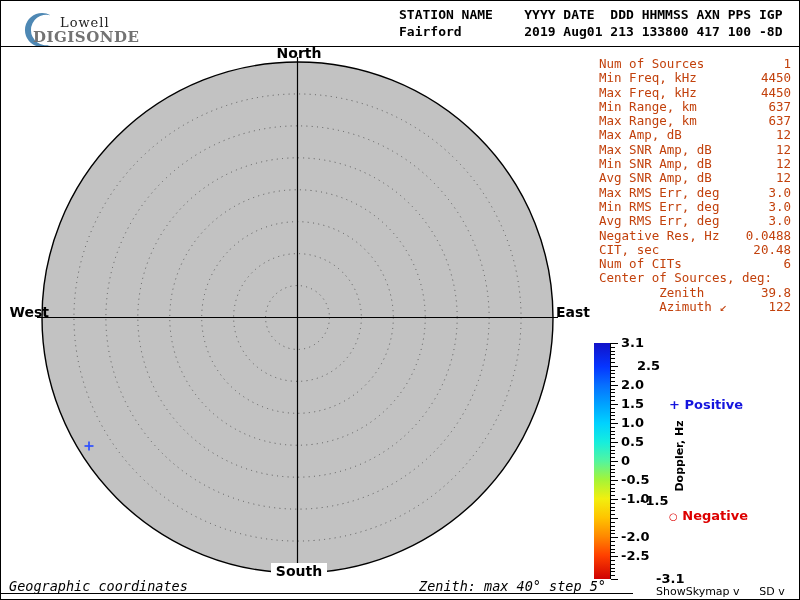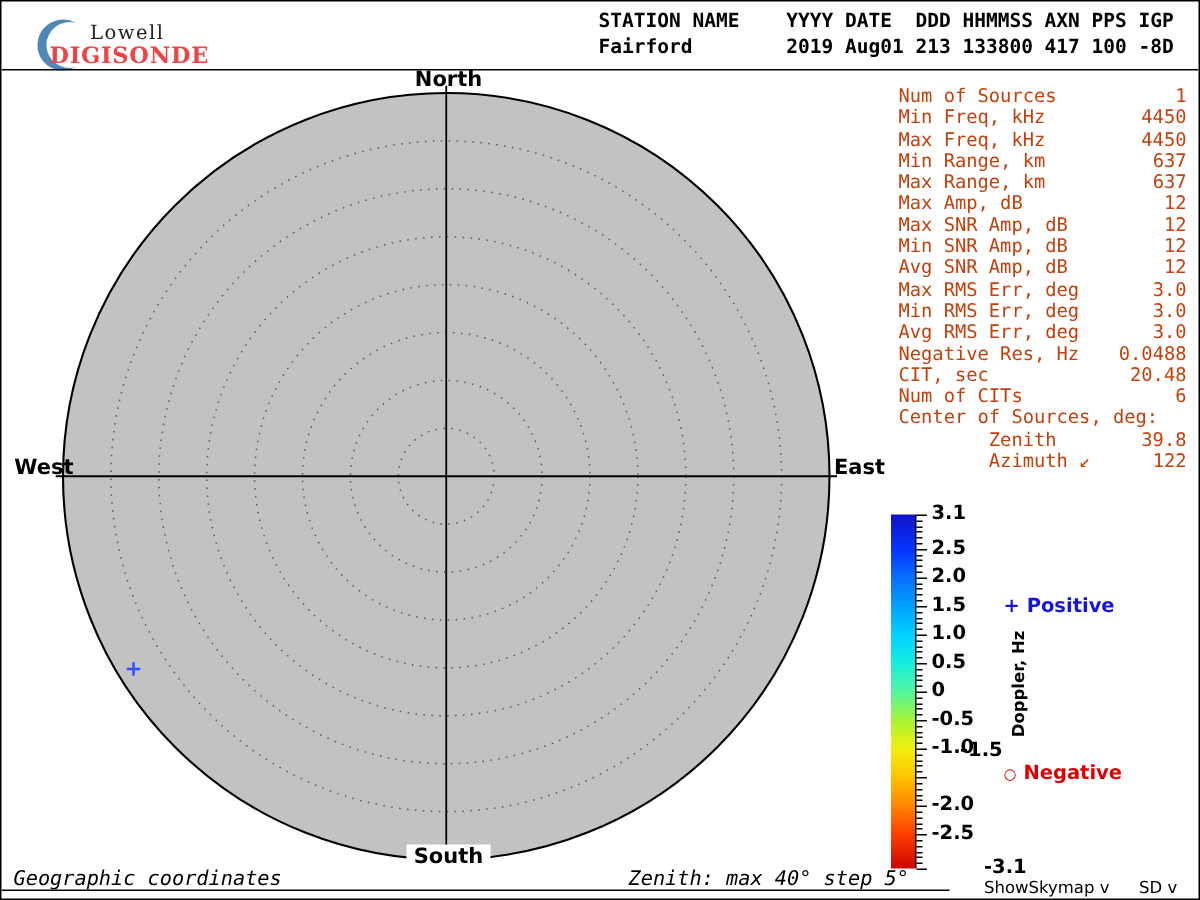--- a/index.html
+++ b/index.html
@@ -9,21 +9,21 @@
   .hline{position:absolute;height:1px;background:#000;}
   #header-divider{top:45px;left:0;width:798px;}
   #footer-divider{top:592px;left:0;width:632px;}
 
   
   #logo{position:absolute;left:12px;top:4px;width:180px;height:40px;}
   #logo svg{position:absolute;left:0;top:1px;}
   .brand-top{position:absolute;left:47px;top:10px;
              font:13px "DejaVu Serif",serif;color:#222;letter-spacing:1px;}
   .brand-name{position:absolute;left:20px;top:23px;
-              font:bold 15px "DejaVu Serif",serif;color:#ef4444;letter-spacing:.5px;}
+              font:bold 15px "DejaVu Serif",serif;color:#737373;letter-spacing:.5px;}
 
   
   .hdr-row{position:absolute;left:398px;white-space:pre;
            font:bold 13px "DejaVu Sans Mono",monospace;color:#000;}
   #hdr-cols{top:6px;}
   #hdr-vals{top:23px;}
 
   
   #side-panel{position:absolute;left:598px;top:56px;width:192px;
               font:12.5px "DejaVu Sans Mono",monospace;color:#c2410c;}
@@ -169,21 +169,21 @@
       <div class="tick minor" style="top: 30.4516px;"></div>
       <div class="tick minor" style="top: 26.6452px;"></div>
       <div class="tick minor" style="top: 19.0323px;"></div>
       <div class="tick minor" style="top: 15.2258px;"></div>
       <div class="tick minor" style="top: 11.4194px;"></div>
       <div class="tick minor" style="top: 7.6129px;"></div>
       <div class="tick minor" style="top: 3.80645px;"></div>
       <div class="tick major" style="top: 0px;"></div>
       <div class="ticklabel" style="top: -8px;">3.1</div>
       <div class="tick major" style="top: 22.8387px;"></div>
-      <div class="ticklabel" style="top: 14.8387px;">2.5</div>
+      <div class="ticklabel" style="top: 14.8387px; margin-left: 16px;">2.5</div>
       <div class="tick major" style="top: 41.871px;"></div>
       <div class="ticklabel" style="top: 33.871px;">2.0</div>
       <div class="tick major" style="top: 60.9032px;"></div>
       <div class="ticklabel" style="top: 52.9032px;">1.5</div>
       <div class="tick major" style="top: 79.9355px;"></div>
       <div class="ticklabel" style="top: 71.9355px;">1.0</div>
       <div class="tick major" style="top: 98.9677px;"></div>
       <div class="ticklabel" style="top: 90.9677px;">0.5</div>
       <div class="tick major" style="top: 118px;"></div>
       <div class="ticklabel" style="top: 110px;">0</div>

